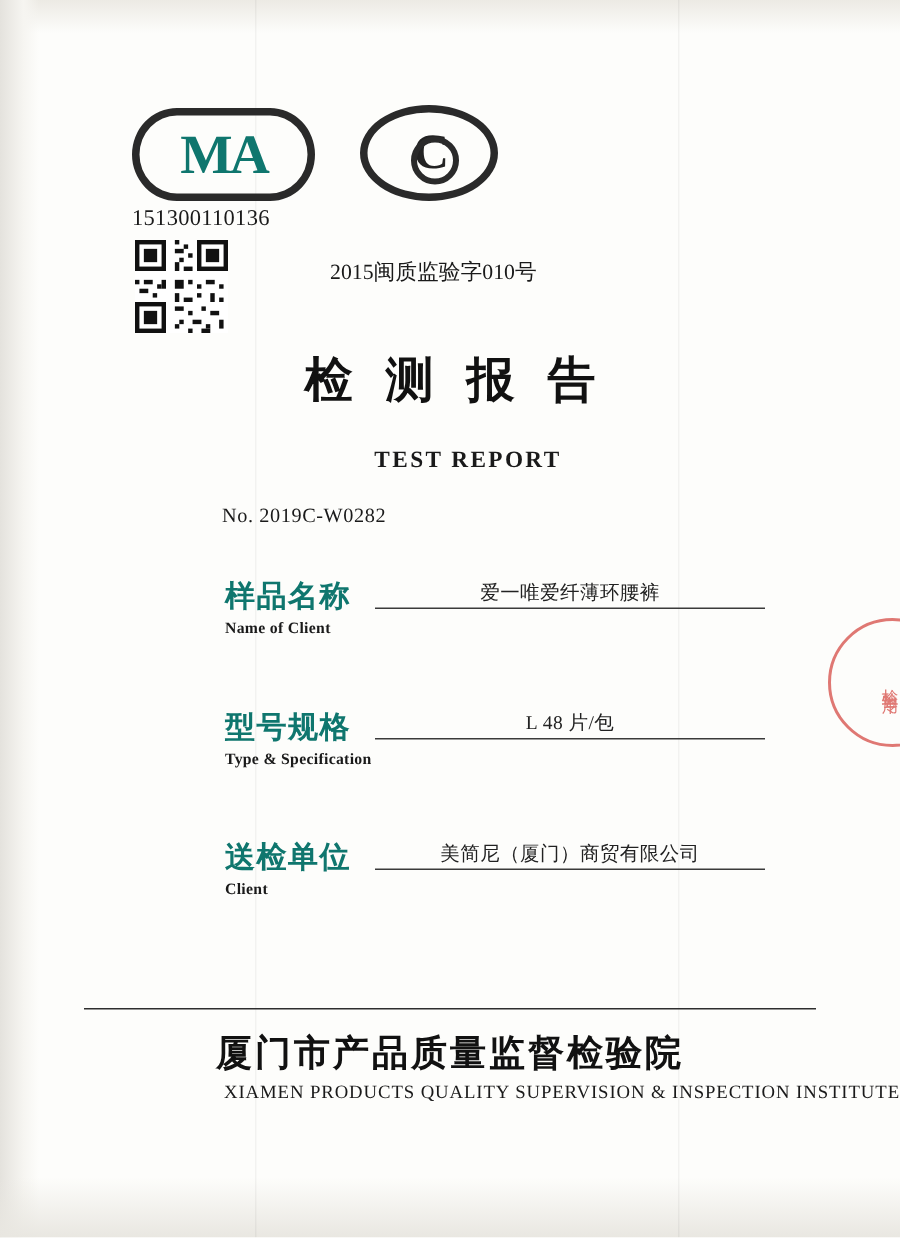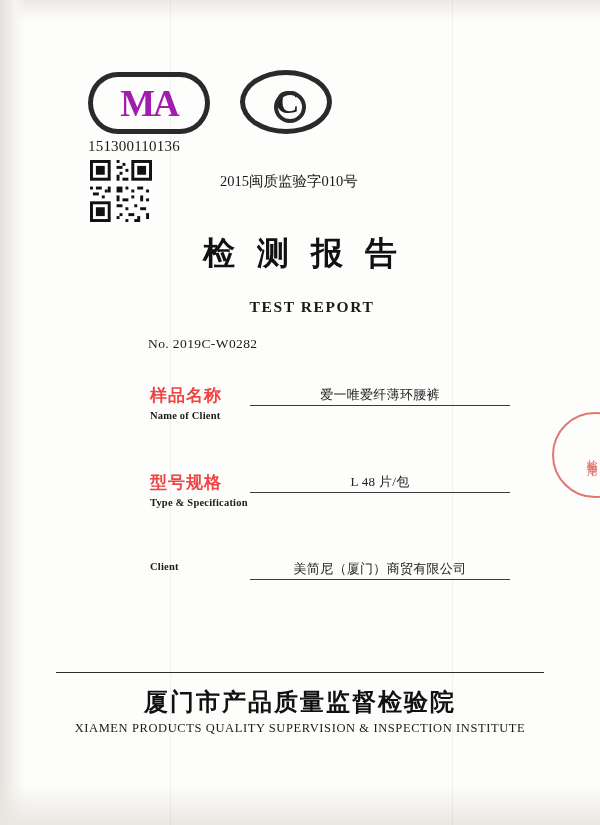--- a/index.html
+++ b/index.html
@@ -68,21 +68,21 @@
     border: 5px solid #2a2a2a;
     border-radius: 30px / 31px;
     box-sizing: border-box;
     display: flex;
     align-items: center;
     justify-content: center;
     letter-spacing: -2px;
     font-family: "Liberation Serif", serif;
     font-weight: bold;
     font-size: 37px;
-    color: #a21caf;
+    color: #0f766e;
   }
   .cal-badge {
     position: absolute;
     left: 152px;
     top: -2px;
     width: 92px;
     height: 64px;
     border: 5px solid #2a2a2a;
     border-radius: 50%;
     box-sizing: border-box;
@@ -176,23 +176,23 @@
   }
   .field .labels {
     position: absolute;
     left: 0;
     top: 0;
     width: 100px;
   }
   .field .label-cn {
     font-family: Liberation Sans, sans-serif;
     font-weight: bold;
-    font-size: 17px;
+    font-size: 20px;
     letter-spacing: 1px;
-    color: #ef4444;
+    color: #0f766e;
     white-space: nowrap;
   }
   .field .label-en {
     font-family: "Liberation Serif", serif;
     font-weight: bold;
     font-size: 10.5px;
     letter-spacing: 0.2px;
     color: #1a1a1a;
     margin-top: 3px;
     white-space: nowrap;
@@ -258,21 +258,21 @@
     font-family: "Liberation Serif", serif;
     font-weight: bold;
     font-size: 24px;
     letter-spacing: 2px;
     color: #111;
   }
   .footer-en {
     position: absolute;
     left: 0; right: 0;
     top: 721px;
-    text-align: center;
+    text-align: right;
     font-family: "Liberation Serif", serif;
     font-size: 12.5px;
     letter-spacing: 0.6px;
     color: #1a1a1a;
   }
 </style>
 </head>
 <body>
 
 <div class="page">
@@ -361,20 +361,21 @@
     <div class="labels">
       <div class="label-cn">型号规格</div>
       <div class="label-en">Type &amp; Specification</div>
     </div>
     <div class="value">L 48 片/包</div>
     <div class="rule"></div>
   </div>
 
   <div class="field field-client">
     <div class="labels">
+      <div class="label-cn">送检单位</div>
       <div class="label-en">Client</div>
     </div>
     <div class="value">美简尼（厦门）商贸有限公司</div>
     <div class="rule"></div>
   </div>
 
   <div class="stamp">检验专用</div>
 
   <div class="footer-rule"></div>
   <div class="footer-cn">厦门市产品质量监督检验院</div>

